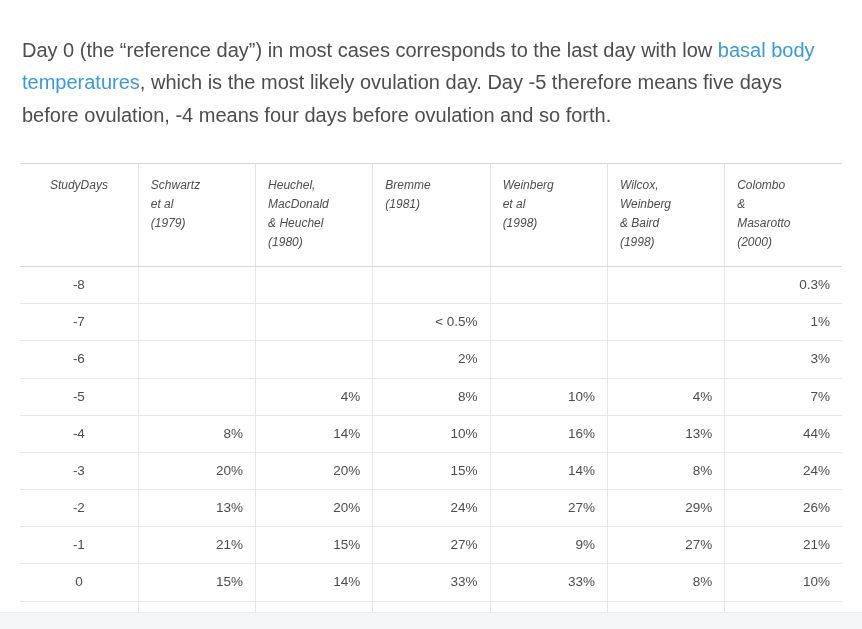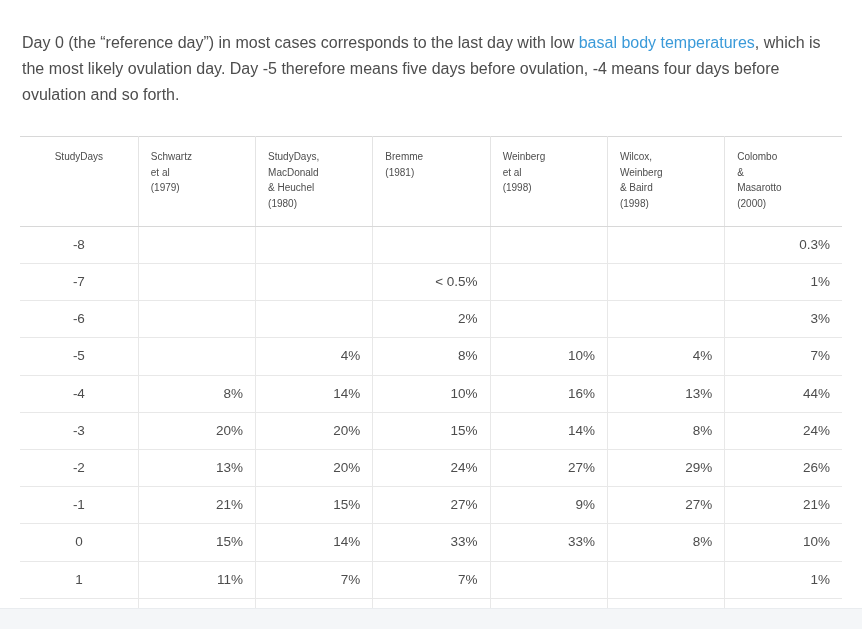--- a/index.html
+++ b/index.html
@@ -17,48 +17,49 @@
   }
   .page {
     width: 862px;
     height: 629px;
     box-sizing: border-box;
     background: #ffffff;
     position: relative;
   }
   .intro {
     padding: 14px 22px 6px 22px;
-    font-size: 16px;
+    font-size: 20px;
     line-height: 1.62;
     color: #4d4d4d;
   }
   .intro .link {
     color: #3a9ad9;
     text-decoration: none;
     cursor: pointer;
   }
   .table-wrap {
     padding: 6px 20px 0 20px;
   }
   table.data {
     border-collapse: collapse;
     width: 822px;
     table-layout: fixed;
     font-size: 13.5px;
   }
   table.data thead th {
     font-weight: normal;
     color: #4d4d4d;
-    font-size: 10px;
+    font-size: 12px;
     line-height: 1.58;
     vertical-align: top;
     padding: 12px 12px 14px 12px;
     border-bottom: 1px solid #d8d8d8;
     border-right: 1px solid #e4e4e4;
     text-align: left;
+    font-style: italic;
   }
   table.data thead th:last-child {
     border-right: none;
     margin-top: 36px;
   }
   table.data thead tr {
     border-top: 1px solid #d8d8d8;
   }
   table.data thead th.col-day {
     text-align: center;
@@ -119,21 +120,21 @@
         <tr>
           <th class="col-day">
             <span class="hdr-line">StudyDays</span>
           </th>
           <th>
             <span class="hdr-line">Schwartz</span>
             <span class="hdr-line">et al</span>
             <span class="hdr-line">(1979)</span>
           </th>
           <th>
-            <span class="hdr-line">StudyDays,</span>
+            <span class="hdr-line">Heuchel,</span>
             <span class="hdr-line">MacDonald</span>
             <span class="hdr-line">&amp; Heuchel</span>
             <span class="hdr-line">(1980)</span>
           </th>
           <th>
             <span class="hdr-line">Bremme</span>
             <span class="hdr-line">(1981)</span>
           </th>
           <th>
             <span class="hdr-line">Weinberg</span>

